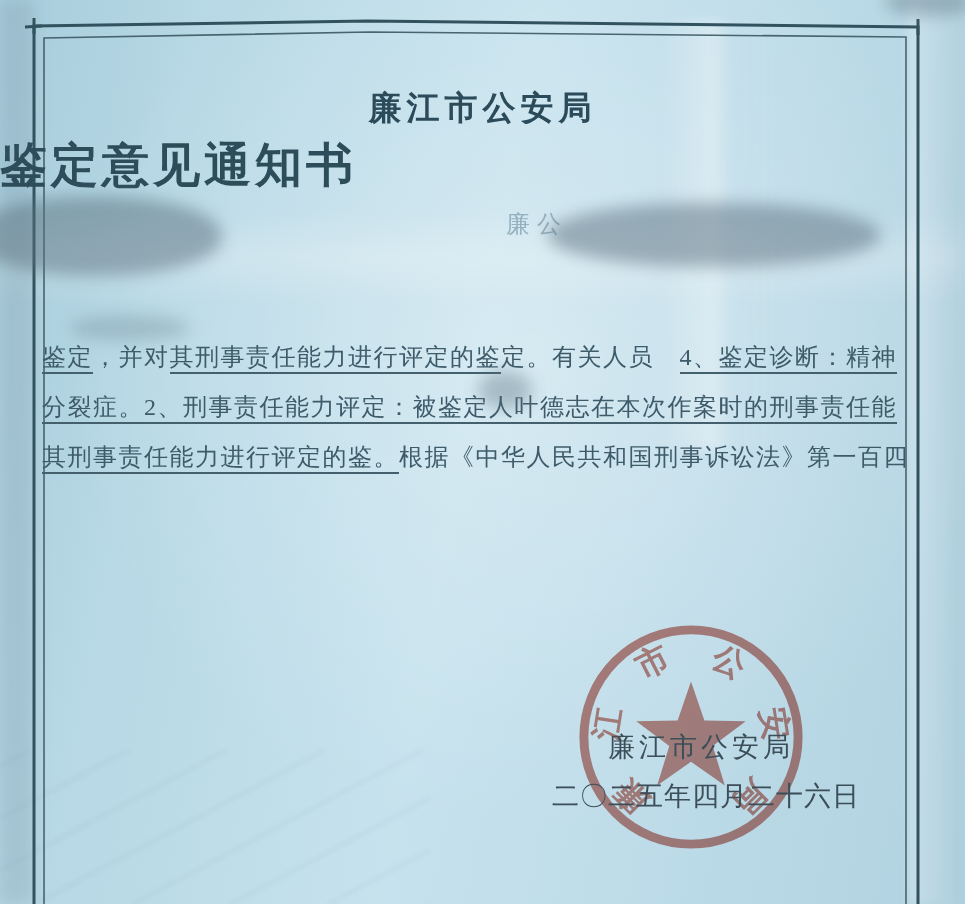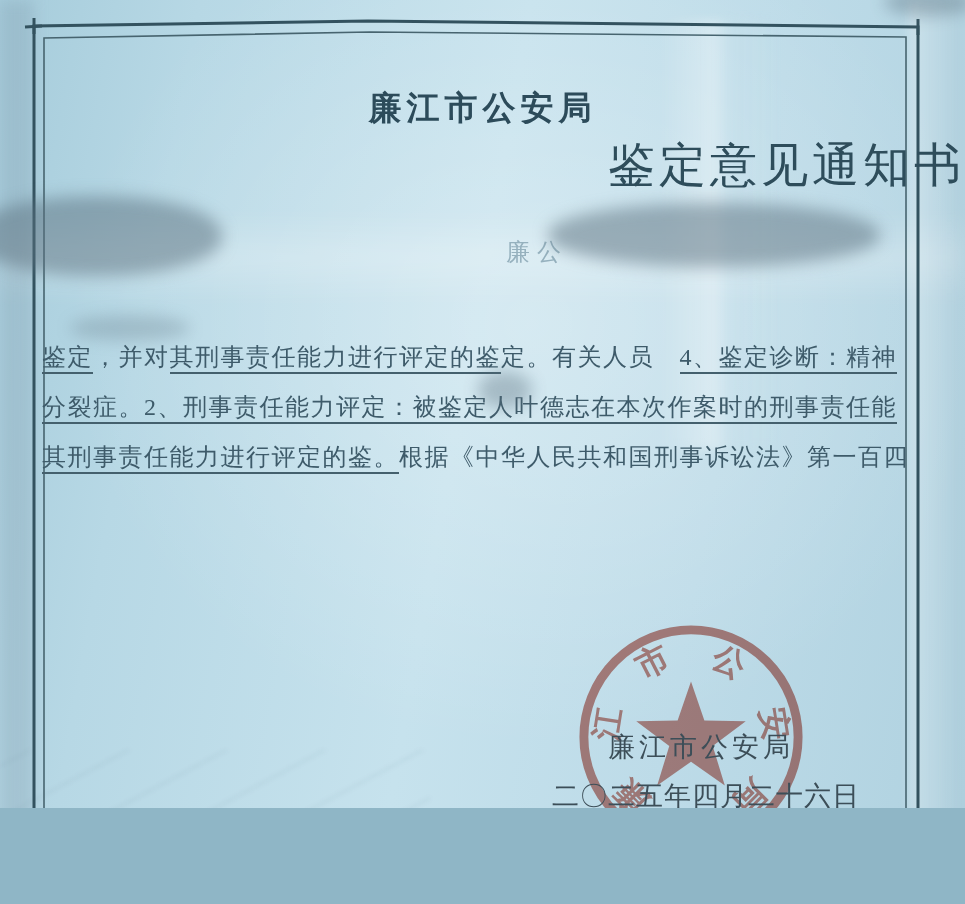--- a/index.html
+++ b/index.html
@@ -1,38 +1,38 @@
 <!DOCTYPE html>
 <html><head>
 <meta charset="utf-8">
 <style>
   html,body{margin:0;padding:0;background:#8fb6c6;}
   .page{
-    position:relative;width:965px;height:808px;overflow:hidden;
+    position:relative;width:965px;height:904px;overflow:hidden;
     font-family:"Liberation Serif","DejaVu Serif",serif;
     background:
       radial-gradient(ellipse at 55% 40%, rgba(255,255,255,0.30), rgba(255,255,255,0) 62%),
       linear-gradient(100deg,#a6ccdb 0%,#b7d8e5 18%,#c6e2ed 48%,#bddbe8 72%,#b0d2e0 100%);
   }
   .crease{position:absolute;pointer-events:none;}
   .crease.c1{left:660px;top:20px;width:120px;height:430px;filter:blur(5px);
     background:linear-gradient(90deg,transparent,rgba(255,255,255,.32) 45%,rgba(205,228,238,.22) 58%,transparent);}
   .crease.c2{left:0;top:210px;width:965px;height:95px;filter:blur(7px);
     background:linear-gradient(180deg,transparent,rgba(255,255,255,.22),transparent);}
   .crease.c3{left:908px;top:0;width:57px;height:904px;filter:blur(4px);
     background:linear-gradient(90deg,rgba(255,255,255,.28),rgba(148,178,193,.18));}
   .crease.c4{left:0;top:750px;width:430px;height:154px;filter:blur(2px);opacity:.75;
     background:repeating-linear-gradient(-28deg,rgba(118,145,160,.14) 0 3px,transparent 3px 46px);}
   .crease.c5{left:0;top:0;width:34px;height:904px;filter:blur(7px);background:rgba(125,152,168,.28);}
   .frame{position:absolute;left:0;top:0;z-index:2;}
   .agency{position:absolute;left:0;top:86px;width:965px;text-align:center;margin:0;
     font-size:33px;font-weight:bold;letter-spacing:5px;color:#2c4b5a;z-index:3;}
-  .doctitle{position:absolute;left:0;top:134px;width:965px;text-align:right;margin:0;
-    font-size:47px;font-weight:normal;letter-spacing:4px;color:#2e4d5b;z-index:3;}
-  .docnum{position:absolute;left:506px;top:236px;font-size:24px;letter-spacing:7px;
+  .doctitle{position:absolute;left:0;top:134px;width:965px;text-align:left;margin:0;
+    font-size:47px;font-weight:bold;letter-spacing:4px;color:#2e4d5b;z-index:3;}
+  .docnum{position:absolute;left:506px;top:208px;font-size:24px;letter-spacing:7px;
     color:#8aa7b5;opacity:.85;z-index:3;}
   .bodytext{position:absolute;left:42px;top:332px;width:880px;z-index:4;
     font-size:24px;line-height:50px;letter-spacing:1.5px;color:#3e5b6a;}
   .line{height:50px;white-space:nowrap;}
   .indent{display:inline-block;width:62px;}
   .u{border-bottom:2px solid #44606d;padding-bottom:2px;}
   .redact-name{display:inline-block;width:56px;height:16px;vertical-align:baseline;
     background:rgba(214,235,242,.95);box-shadow:0 0 10px 8px rgba(214,235,242,.85);}
   .smudge{position:absolute;background:rgba(90,111,125,.5);filter:blur(8px);
     border-radius:48%;z-index:5;}

